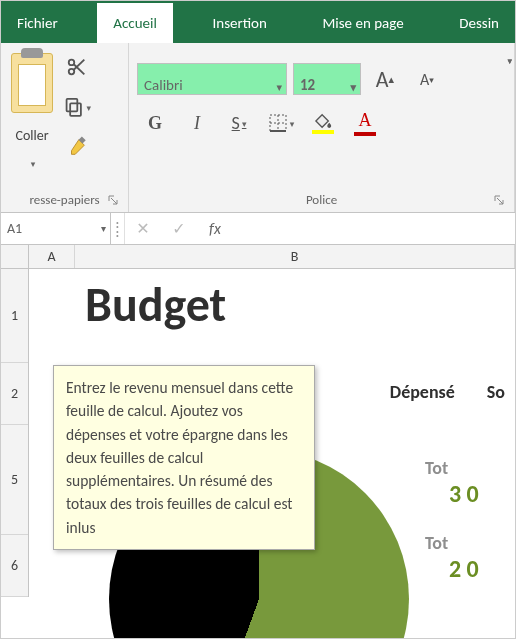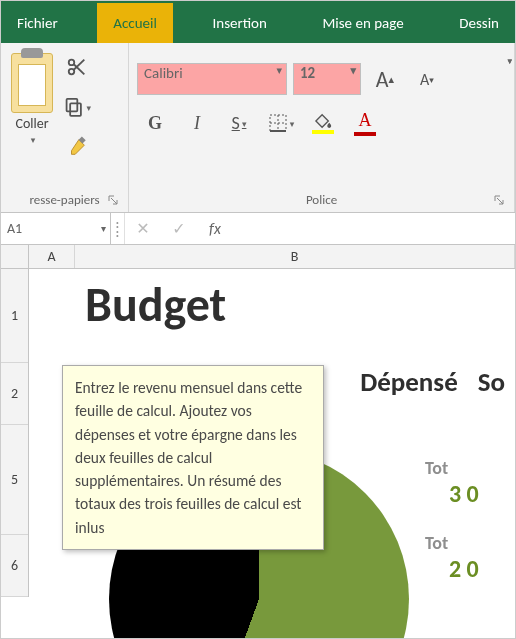--- a/index.html
+++ b/index.html
@@ -1,42 +1,42 @@
 <!DOCTYPE html>
 <html><head>
 <meta charset="utf-8">
 <style>
   * { box-sizing: border-box; margin: 0; padding: 0; font-family: "Segoe UI", Calibri, sans-serif; }
   body { width: 516px; height: 639px; overflow: hidden; background: #fff; border: 1px solid #ccc; }
 
   
   .tabs { display: flex; background: #217346; height: 42px; align-items: stretch; color: #fff; justify-content: space-between; }
   .tab { padding: 0 16px; display: flex; align-items: center; font-size: 15px; cursor: pointer; border-top: 2px solid transparent; }
-  .tab.active { background: #eab308; color: #217346; font-weight: 500; border-top: 2px solid #217346; }
+  .tab.active { background: #ffffff; color: #217346; font-weight: 500; border-top: 2px solid #217346; }
 
   
   .ribbon { background: #f3f3f3; height: 170px; display: flex; border-bottom: 1px solid #c4c4c4; }
   .group { border-right: 1px solid #d6d6d6; display: flex; flex-direction: column; padding: 6px 8px 2px 8px; position: relative; }
   .group-content { flex: 1; display: flex; gap: 6px; }
   .group-label { text-align: center; font-size: 13px; color: #666; height: 22px; display: flex; align-items: center; justify-content: center; position: relative; }
   .group-launcher { position: absolute; right: 0; bottom: 2px; width: 14px; height: 14px; color: #888; cursor: pointer; }
 
   
-  .clip-left { display: flex; flex-direction: column; align-items: center; gap: 2px; padding: 4px 2px; cursor: pointer; }
+  .clip-left { display: flex; flex-direction: column; align-items: center; gap: 14px; padding: 4px 2px; cursor: pointer; }
   .clip-icon { width: 42px; height: 60px; background: #f7e09e; border: 1px solid #d6b656; border-radius: 3px; position: relative; }
   .clip-icon::before { content: ""; position: absolute; top: -6px; left: 50%; transform: translateX(-50%); width: 22px; height: 10px; background: #999; border-radius: 4px 4px 2px 2px; }
   .clip-icon::after { content: ""; position: absolute; inset: 10px 6px 6px 6px; background: #fff; border: 1px solid #d6b656; }
   .clip-label { font-size: 14px; color: #444; }
   .clip-right { display: flex; flex-direction: column; gap: 12px; padding: 4px 2px; }
   .small-btn { width: 28px; height: 28px; display: flex; align-items: center; justify-content: center; cursor: pointer; color: #555; }
 
   
   .font-group .group-content { flex-direction: column; gap: 8px; padding-top: 12px; }
   .font-row { display: flex; gap: 6px; align-items: center; }
-  .combo { background: #fca5a5; border: 1px solid #bfbfbf; height: 32px; display: flex; align-items: flex-start; padding: 0 6px; font-size: 15px; color: #666; position: relative; cursor: pointer; }
+  .combo { background: #86efac; border: 1px solid #bfbfbf; height: 32px; display: flex; align-items: flex-end; padding: 0 6px; font-size: 15px; color: #666; position: relative; cursor: pointer; }
   .combo .caret { position: absolute; right: 4px; color: #666; font-size: 11px; }
   .font-name { width: 150px; }
   .font-size { width: 68px; font-weight: bold; }
   .btn { width: 36px; height: 36px; display: flex; align-items: center; justify-content: center; cursor: pointer; color: #555; font-size: 18px; font-family: "Times New Roman", serif; border-radius: 3px; }
   .btn.bold { font-weight: bold; font-family: "Segoe UI"; }
   .btn.italic { font-style: italic; }
   .btn.underline { text-decoration: underline; }
   .split-caret { font-size: 9px; color: #666; margin-left: 2px; }
   .color-bar { width: 22px; height: 4px; }
 
@@ -55,31 +55,31 @@
   .corner { width: 28px; border-right: 1px solid #c4c4c4; background: #f3f3f3; }
   .col-h { border-right: 1px solid #d6d6d6; display: flex; align-items: center; justify-content: center; }
   .col-a { width: 46px; }
   .col-b { flex: 1; }
   .row-headers { position: absolute; left: 0; top: 24px; width: 28px; background: #f3f3f3; border-right: 1px solid #c4c4c4; }
   .row-h { height: 62px; border-bottom: 1px solid #d6d6d6; display: flex; align-items: center; justify-content: center; font-size: 14px; color: #444; }
   .row-h:first-child { height: 94px; }
 
   .cells { position: absolute; left: 28px; top: 24px; right: 0; bottom: 0; background: #fff; }
   .title-cell { position: absolute; left: 56px; top: 6px; font-size: 48px; font-weight: bold; color: #2f2f2f; }
-  .summary { position: absolute; right: 10px; top: 96px; display: flex; gap: 20px; font-size: 27px; font-weight: bold; color: #2f2f2f; }
+  .summary { position: absolute; right: 10px; top: 112px; display: flex; gap: 32px; font-size: 18px; font-weight: bold; color: #2f2f2f; }
 
   .totals { position: absolute; right: 0; top: 180px; width: 90px; }
   .tot-label { font-size: 18px; font-weight: bold; color: #8e8e8e; margin-top: 8px; }
   .tot-val { font-size: 24px; font-weight: bold; color: #6b8e23; margin-left: 24px; }
 
   
   .pie { position: absolute; left: 80px; top: 180px; width: 300px; height: 300px; border-radius: 50%; background: conic-gradient(#78993c 0deg 200deg, #000 200deg 360deg); }
 
   
-  .note { position: absolute; left: 33px; top: 96px; width: 262px; background: #ffffe1; border: 1px solid #aaa; box-shadow: 2px 2px 5px rgba(0,0,0,0.25); padding: 10px 12px; font-size: 15.5px; color: #4a4a4a; line-height: 1.5; }
+  .note { position: absolute; left: 24px; top: 96px; width: 262px; background: #ffffe1; border: 1px solid #aaa; box-shadow: 2px 2px 5px rgba(0,0,0,0.25); padding: 10px 12px; font-size: 15.5px; color: #4a4a4a; line-height: 1.5; }
 </style>
 </head>
 <body>
 
 <div class="tabs">
   <div class="tab">Fichier</div>
   <div class="tab active">Accueil</div>
   <div class="tab">Insertion</div>
   <div class="tab">Mise en page</div>
   <div class="tab">Dessin</div>

